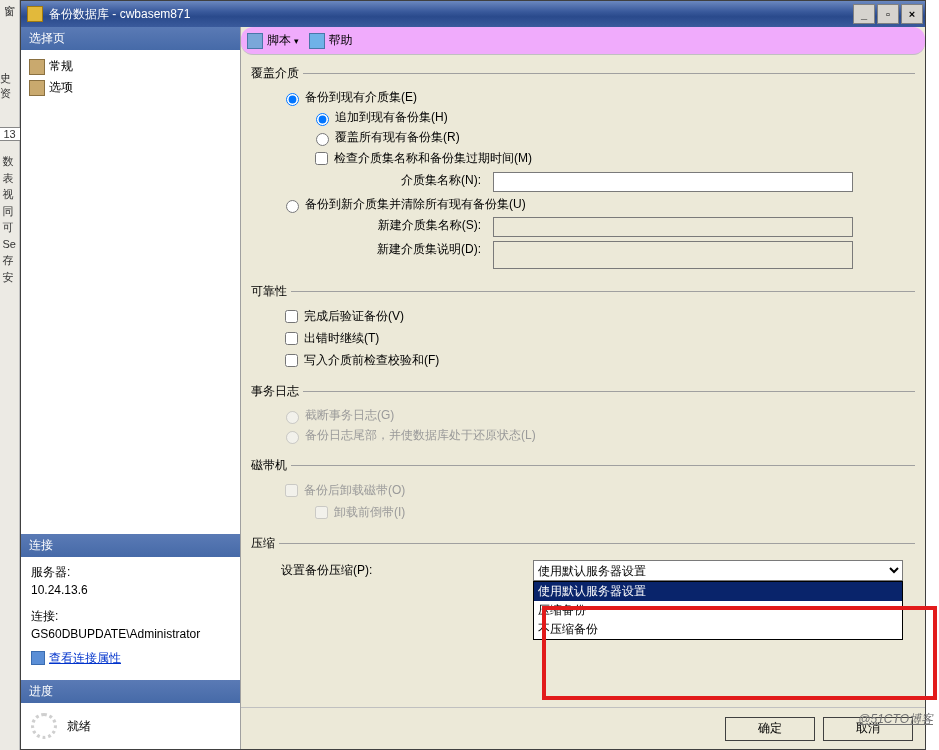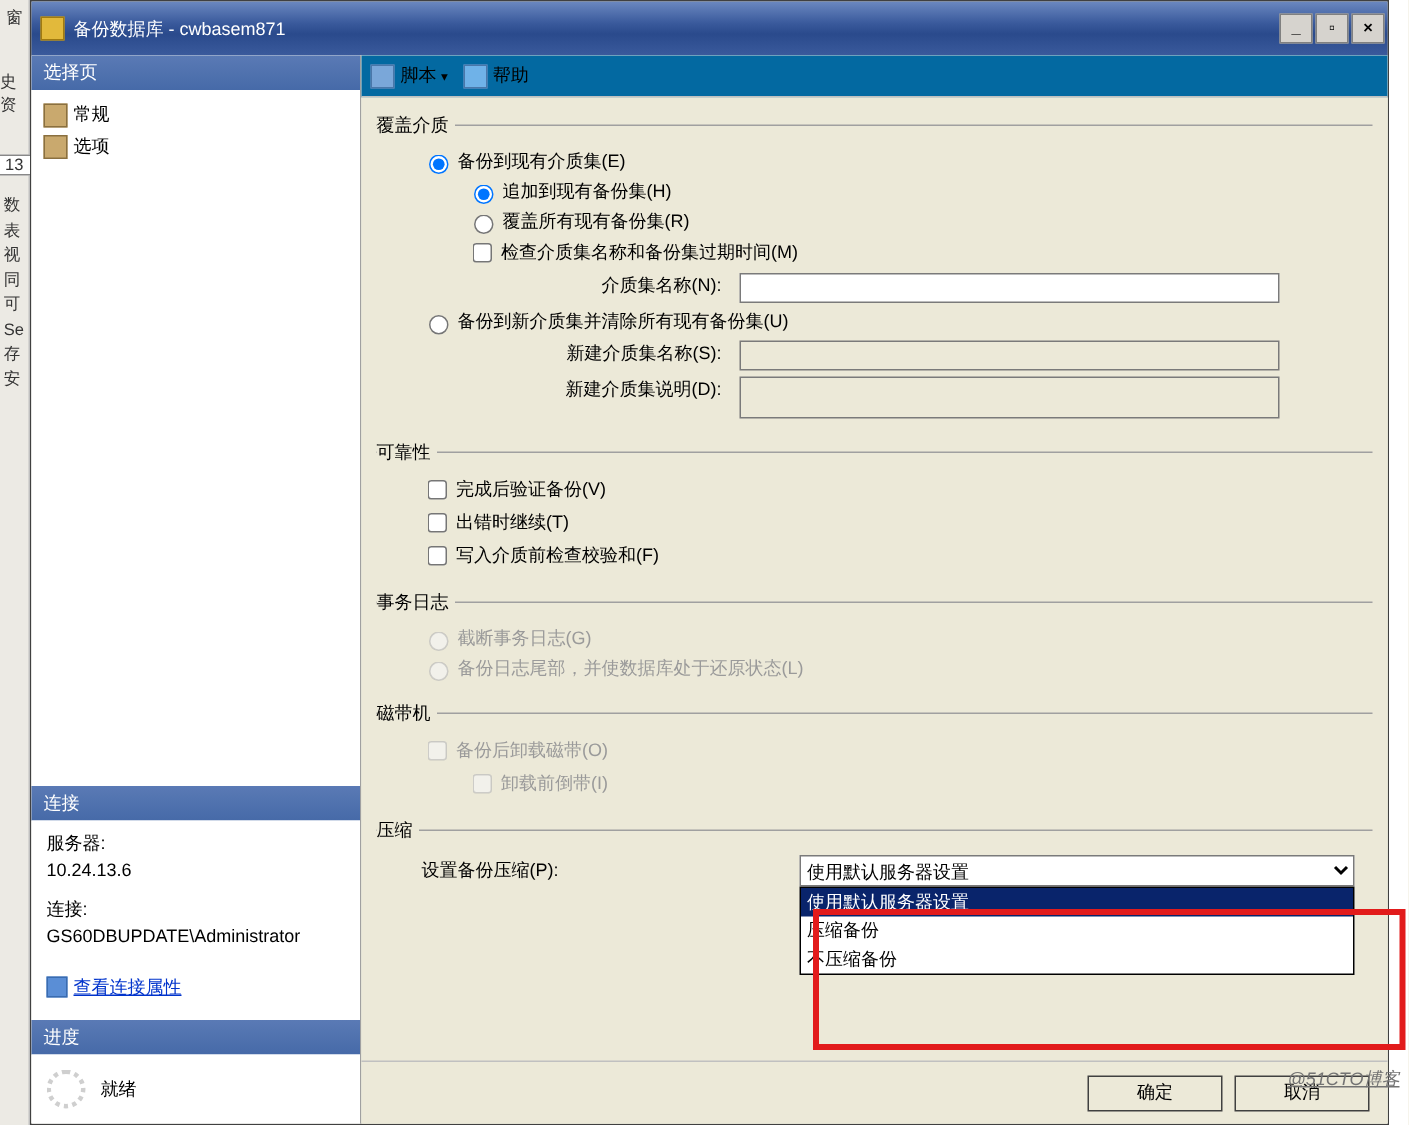--- a/index.html
+++ b/index.html
@@ -18,21 +18,21 @@
     display:flex; flex-direction:column; align-items:center;
     font-size:11px; color:#333;
   }
   .backdrop-left .bit { margin-top:4px; writing-mode:horizontal-tb; }
   .dialog {
     position:absolute; left:20px; top:0; width:906px; height:750px;
     background:#ece9d8; border:1px solid #404040;
     display:flex; flex-direction:column;
   }
   .titlebar {
-    height:36px;
+    height:26px;
     background: linear-gradient(#6b88c0,#3a5a9c 40%,#2a4a8c 60%,#3a5a9c);
     display:flex; align-items:center; color:#fff;
     padding-left:6px;
   }
   .titlebar .icon {
     width:16px; height:16px; background:#e2b93b; border:1px solid #a07a10;
     margin-right:6px;
   }
   .titlebar .title { flex:1; font-size:12px; }
   .titlebar .winbtns { display:flex; margin-right:2px; }
@@ -54,35 +54,36 @@
   }
   .side-body { background:#fff; flex:0 0 auto;font-family:Liberation Serif, serif; }
   .side-tree { padding:6px 6px 6px 8px; background:#fff; }
   .tree-item { display:flex; align-items:center; padding:2px 0; }
   .tree-item .ticon {
     width:16px; height:16px; margin-right:4px;
     background:#c9a96e; border:1px solid #8a7040;
   }
   .side-spacer { flex:1; background:#fff; }
   .conn-body { padding:6px 10px 10px 10px; background:#fff; font-size:12px; line-height:1.5; }
-  .conn-link { color:#0033cc; text-decoration:underline; display:inline-flex; align-items:center; margin-top:16px; }
+  .conn-link { color:#0033cc; text-decoration:underline; display:inline-flex; align-items:center; margin-top:6px; }
   .conn-link .licon { width:14px; height:14px; background:#5a8ed6; margin-right:4px; border:1px solid #3a6cb0; }
   .progress-body { padding:10px; display:flex; align-items:center; background:#fff; }
   .spinner {
     width:26px; height:26px; border:3px dotted #cfcfcf; border-radius:50%;
     margin-right:10px;
   }
   .main {
     flex:1; display:flex; flex-direction:column; min-width:0;
     background:#ece9d8;
   }
   .toolbar {
-    height:28px; background:#0369a1; border-bottom:1px solid #c0c0c0;
+    height:28px; background:#f0abfc; border-bottom:1px solid #c0c0c0;
     display:flex; align-items:center; padding-left:6px;
     font-size:12px;
+    border-radius:12px;
   }
   .tbitem { display:flex; align-items:center; margin-right:10px; }
   .tbitem .ticon { width:16px; height:16px; background:#7aa7d9; margin-right:4px; border:1px solid #4a77a9;}
   .dropdown-arrow { margin-left:3px; font-size:9px; }
   .form-area {
     flex:1; overflow:hidden; padding:6px 10px 0 10px;
     background:#ece9d8;
   }
   fieldset.grp {
     border:none; border-top:1px solid #a0a0a0;
@@ -140,21 +141,21 @@
     text-decoration:underline;
   }
   .field-row { display:flex; margin:4px 0 4px 40px; }
   .compress-row { display:flex; align-items:center; margin:4px 0 4px 30px; position:relative;}
 </style>
 </head>
 <body>
 
 <div class="backdrop-left">
   <div class="bit">窗</div>
-  <div class="bit" style="margin-top:28px">史资</div>
+  <div class="bit" style="margin-top:52px">史资</div>
   <div class="bit" style="margin-top:26px;background:#fff;border:1px solid #888;width:24px;text-align:center">13</div>
   <div class="bit" style="margin-top:12px;width:14px;line-height:1.5">数 表 视 同 可 Se 存 安</div>
 </div>
 
 <div class="dialog">
   <div class="titlebar">
     <span class="icon"></span>
     <span class="title">备份数据库 - cwbasem871</span>
     <div class="winbtns">
       <div class="winbtn">_</div>

